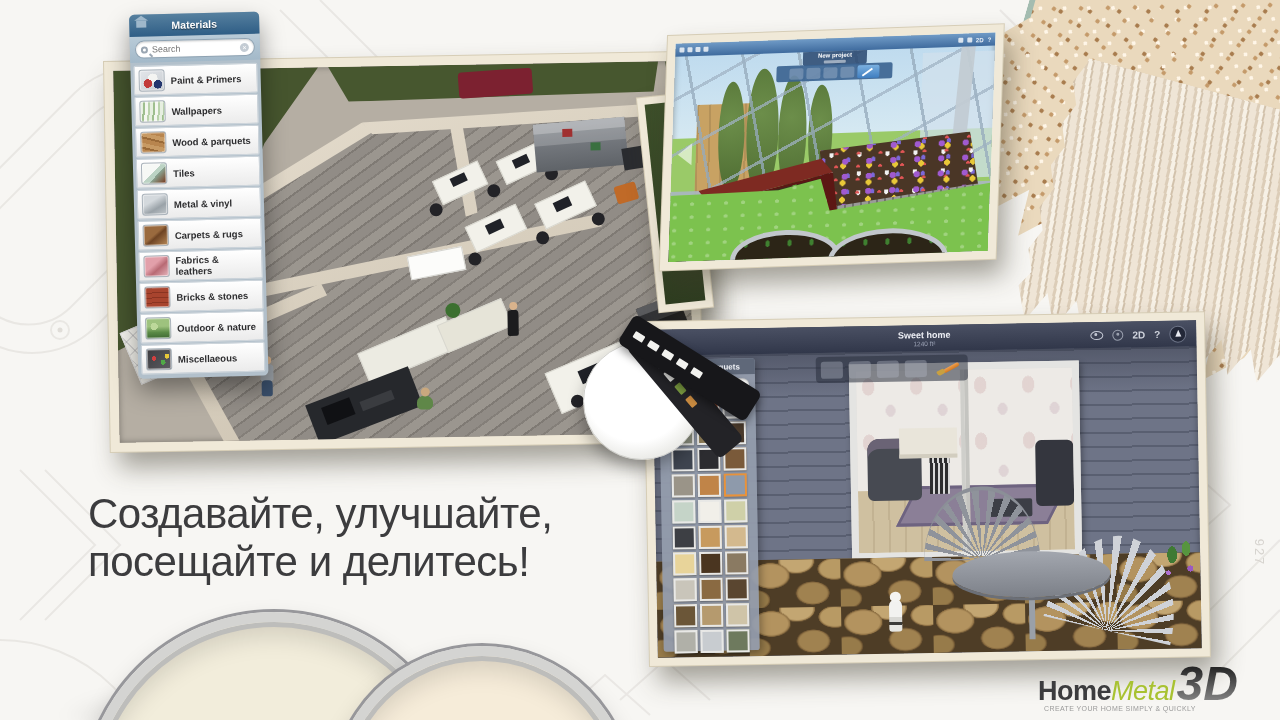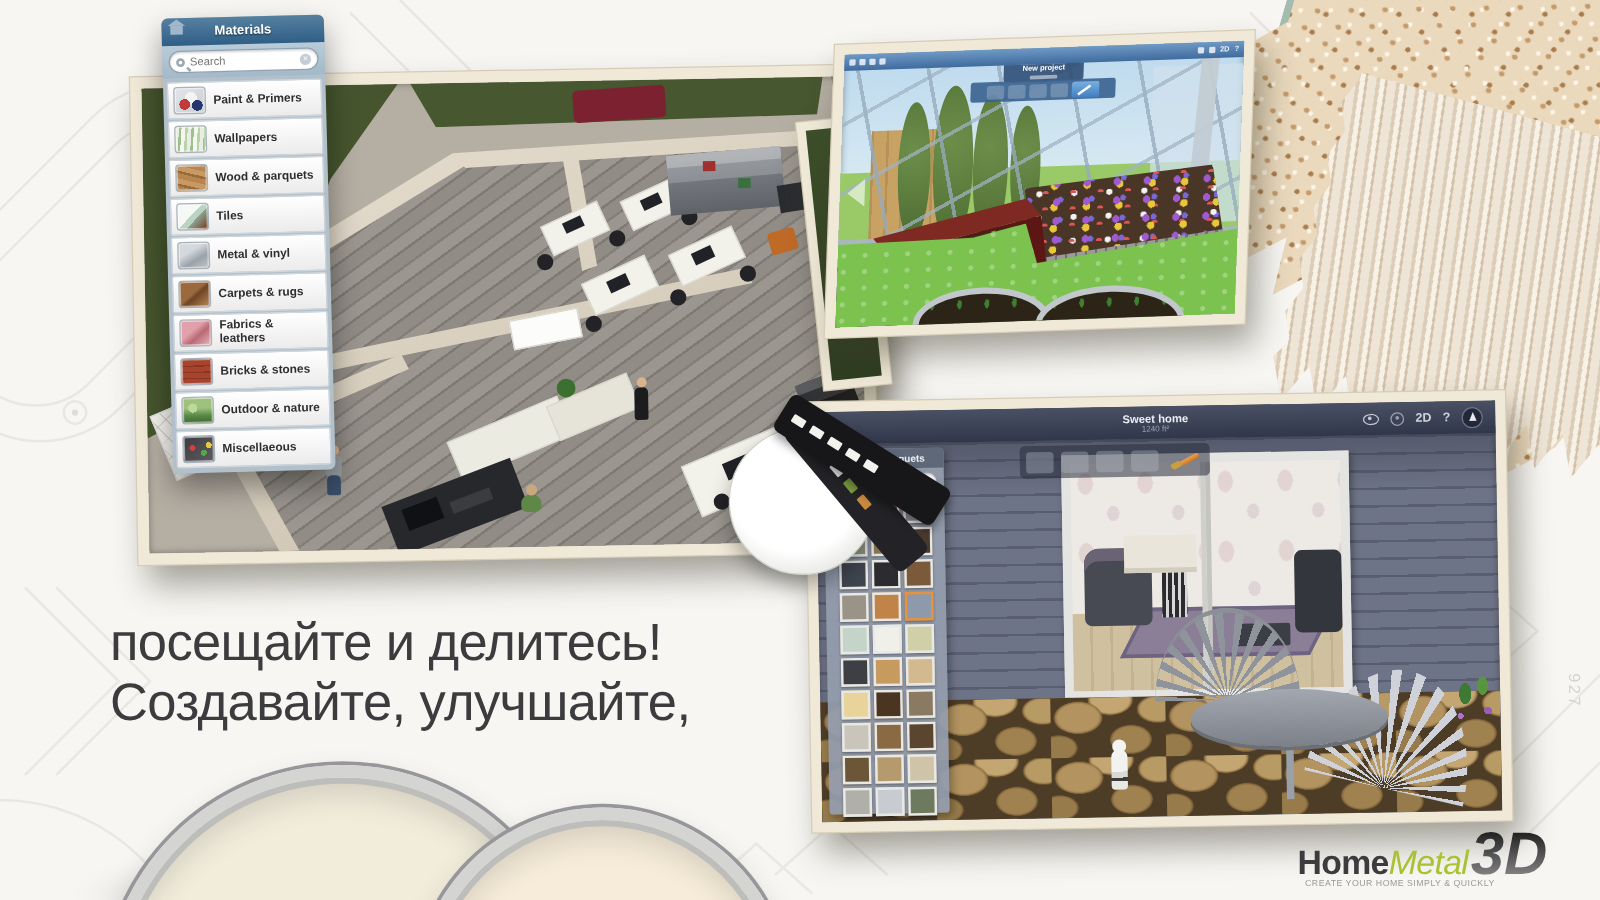--- a/index.html
+++ b/index.html
@@ -561,22 +561,22 @@
         <div class="mat-label">Outdoor &amp; nature</div>
       </div>
     <div class="mat-item">
         <div class="thumb"></div>
         <div class="mat-label">Miscellaeous</div>
       </div>
   </div>
 </div>
 
 <div class="headline">
+  <div>Создавайте, улучшайте,</div>
   <div>посещайте и делитесь!</div>
-  <div>Создавайте, улучшайте,</div>
 </div>
 
 <div class="logo">
   <div class="logo-row">
     <span class="logo-home">Home</span>
     <span class="logo-design">Metal</span>
     <span class="logo-3d">3D</span>
   </div>
   <div class="logo-tagline">CREATE YOUR HOME SIMPLY &amp; QUICKLY</div>
 </div>

